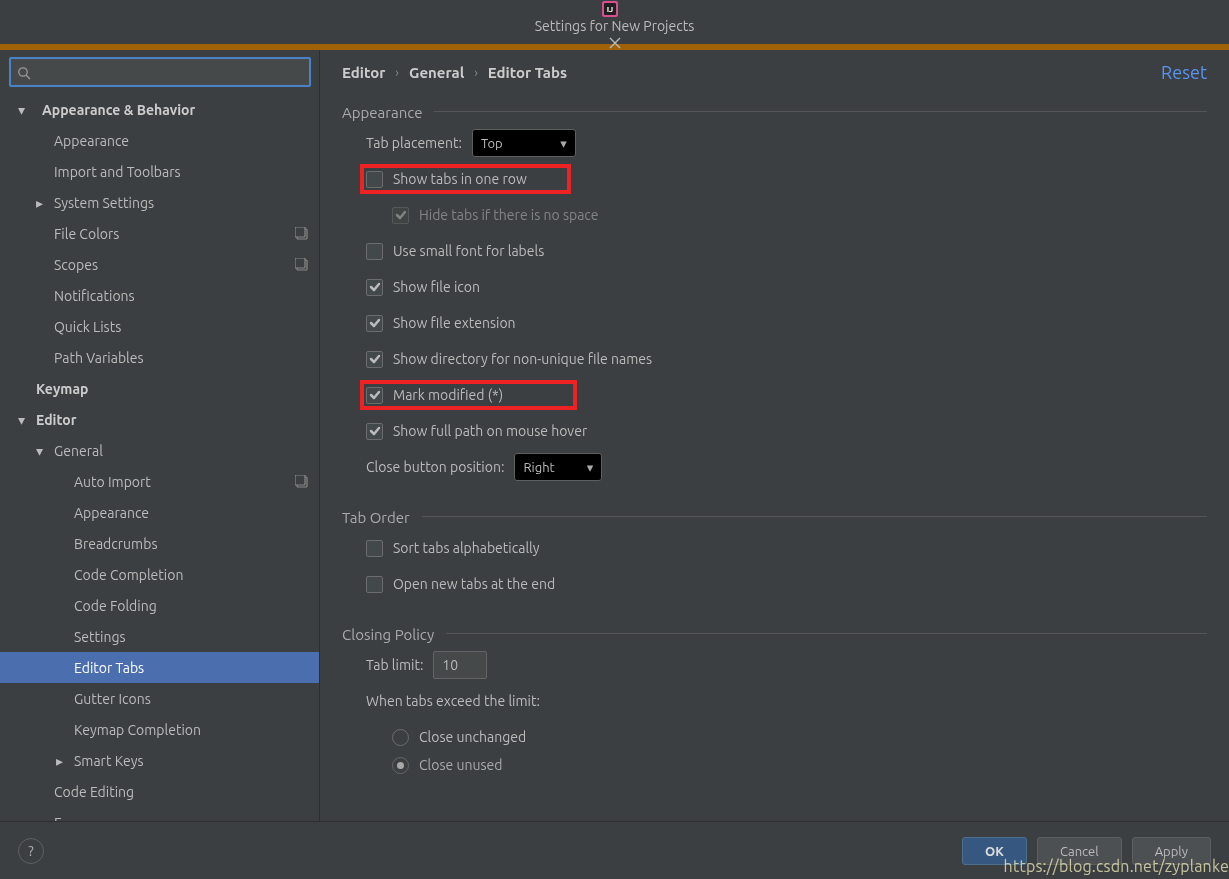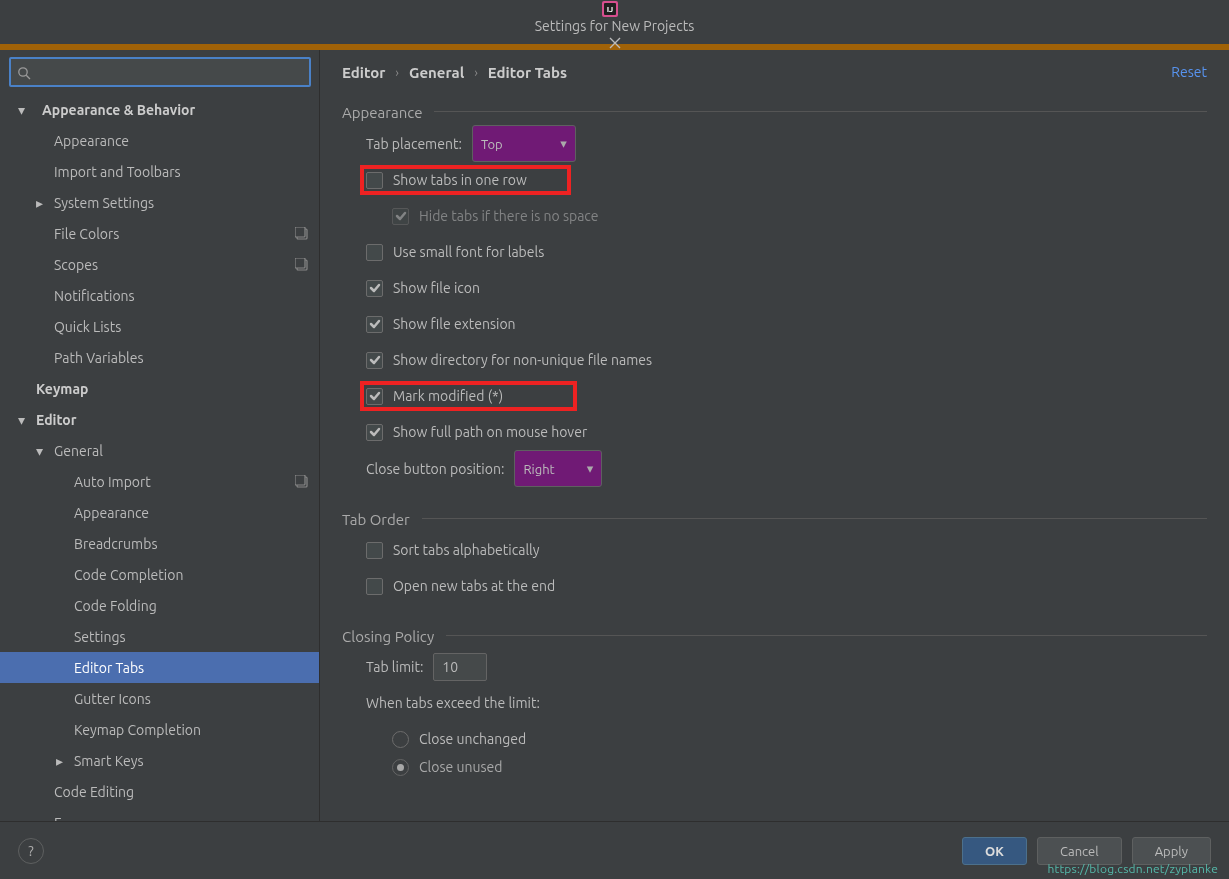--- a/index.html
+++ b/index.html
@@ -26,55 +26,55 @@
   .tree-item .trail-icon { margin-left:auto; color:#808080; width:14px; height:14px;}
   .indent-0 { padding-left: 18px;}
   .indent-1 { padding-left: 36px;}
   .indent-2 { padding-left: 56px;}
   
   .content { flex:1; background:#3c3f41; display:flex; flex-direction:column;}
   .crumb-row { display:flex; align-items:center; height:44px; padding: 0 22px;}
   .crumb-row .crumbs { flex:1; display:flex; align-items:center; gap:10px; font-size:15px;}
   .crumb { color:#ccc; font-weight:600;}
   .crumb-sep { color:#888; font-size:13px;}
-  .reset { color:#5894f0; font-size:14px; cursor:pointer;}
+  .reset { color:#5894f0; font-size:18px; cursor:pointer;}
   
   .scroll-pane { flex:1; overflow-y:auto; padding: 0 22px 20px 22px; position:relative;}
   .section-head { font-size:15px; color:#aaa; border-bottom: 0px; padding: 10px 0 4px 0; position:relative;}
   .section-head::after { content:''; position:absolute; left: calc(100% - 100%); right:0; top:55%; height:1px; background:#555;}
   .section-head span { background:#3c3f41; position:relative; z-index:1; padding-right:12px;}
   
   .row { display:flex; align-items:center; min-height:36px; font-size:14px;}
   .row.lvl1 { padding-left:24px;}
   .row.lvl2 { padding-left:50px;}
   .row label.text { color:#bbb; }
   .row.dim label.text, .row.dim .checkbox { opacity:0.55;}
   .checkbox { width:17px; height:17px; border:1px solid #6c6c6c; border-radius:2px; margin-right:10px; display:flex; align-items:center; justify-content:center; cursor:pointer; background:#43494a;}
   .checkbox.checked { background:#43494a;}
   .checkbox.checked svg { display:block;}
   .checkbox svg { display:none; width:12px; height:12px; stroke:#bbb; stroke-width:2.5; fill:none;}
   .radio { width:17px; height:17px; border:1px solid #6c6c6c; border-radius:50%; margin-right:10px; display:flex; align-items:center; justify-content:center; cursor:pointer;}
   .radio.checked::after { content:''; width:7px; height:7px; background:#bbb; border-radius:50%;}
-  .select { height:37px; min-width:104px; background:#701a75; border:1px solid #5e6060; border-radius:3px; display:flex; align-items:center; padding:0 8px; font-size:13px; color:#bbb; cursor:pointer; margin-left:10px;text-align:center;}
+  .select { height:28px; min-width:104px; background:#000000; border:1px solid #5e6060; border-radius:3px; display:flex; align-items:center; padding:0 8px; font-size:13px; color:#bbb; cursor:pointer; margin-left:10px;text-align:center;}
   .select .sel-arrow { margin-left:auto; color:#aaa;}
   .text-input { height:28px; width:54px; background:#45494a; border:1px solid #646464; border-radius:2px; color:#bbb; padding:0 8px; font-size:14px; margin-left:10px;}
   
   .highlight-box { border:4px solid #ee2222; padding:2px 2px; margin-left:-6px; display:inline-flex; align-items:center; min-height:30px; padding-right:40px;}
   .hl1 { position:relative;}
   
   .cutoff { color:#bbb; opacity:0.85;}
   
   .fade-bottom { position:absolute; bottom:58px; left:320px; right:0; height:20px; background:linear-gradient(transparent,#3c3f41); pointer-events:none;}
   
   .footer { position:absolute; bottom:0; left:0; right:0; height:58px; background:#3c3f41; border-top:1px solid #2e2e2e; display:flex; align-items:center; padding:0 18px;}
   .help-btn { width:26px; height:26px; border:1px solid #5e6060; border-radius:50%; display:flex; align-items:center; justify-content:center; color:#aaa; font-size:14px; cursor:pointer;}
   .footer-btns { margin-left:auto; display:flex; gap:10px;}
   .btn { height:28px; padding: 0 22px; border:1px solid #5e6060; background:#4c5052; color:#bbb; border-radius:3px; font-size:13px; display:flex; align-items:center; cursor:pointer;}
   .btn.primary { background:#365880; border-color:#4c708c; color:#dcdcdc; font-weight:600;}
-  .watermark { position:absolute; right:11px; bottom:4px; color:#5eead4; font-size:12px; opacity:0.7; letter-spacing:0.2px;}
+  .watermark { position:absolute; right:0; bottom:4px; color:#fef9c3; font-size:16px; opacity:0.7; letter-spacing:0.2px;}
   
   svg.chk path { stroke-linecap:round; stroke-linejoin:round;}
 </style>
 </head>
 <body>
 
 <div class="title-bar">
   <span class="app-icon">
     <svg viewBox="0 0 18 18" width="18" height="18">
         <rect x="1" y="1" width="16" height="16" rx="2" fill="#d64f8e"></rect>

